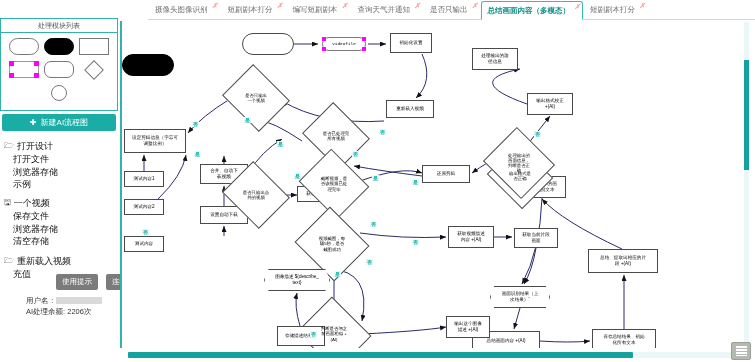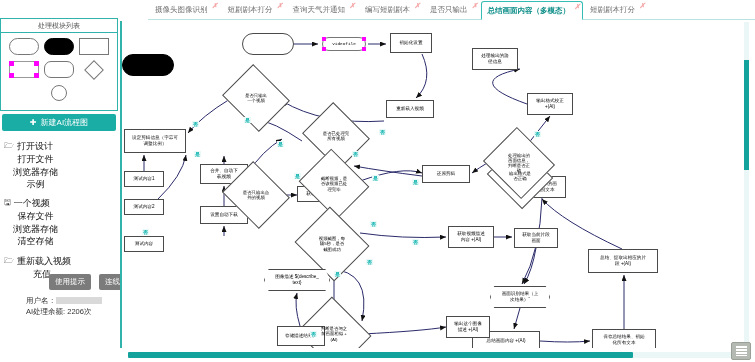--- a/index.html
+++ b/index.html
@@ -92,27 +92,27 @@
     position: absolute; left: 2px; top: 96px;
     width: 114px; height: 17px;
     background: #1aada5; color: #fff;
     font-size: 8px; display: flex; align-items: center; justify-content: center;
     border-radius: 2px; gap: 4px; cursor: pointer;
   }
 
   .menu-group { position: absolute; left: 4px; font-size: 8.5px; color: #111; }
   .menu-head { display:flex; align-items:center; gap:3px; font-size: 9px; }
   .menu-head .ico { font-size: 8px; color:#333; }
-  .menu-sub { margin-left: 9px; line-height: 12.5px; font-size: 9px; text-align: center; }
+  .menu-sub { margin-left: 9px; line-height: 12.5px; font-size: 9px; }
 
   #mg-open  { top: 121px; }
   #mg-save  { top: 178px; }
   #mg-asst  { top: 236px; }
 
-  #btn-row { position: absolute; left: 15px; top: 256px; display:flex; gap: 8px; padding-left: 34px; }
+  #btn-row { position: absolute; left: 22px; top: 256px; display:flex; gap: 8px; padding-left: 34px; }
   .gbtn {
     background: #7b7b7b; color: #fff; font-size: 7.5px;
     padding: 3px 6px; border-radius: 2px; cursor: pointer; white-space: nowrap;
   }
   #user-info { position: absolute; left: 26px; top: 277px; font-size: 7.5px; color: #333; line-height: 11px; }
   #user-redact { display:inline-block; width: 46px; height: 7px; background: #d9d9d9; vertical-align: -1px; }
 
   
   #canvas {
     position: absolute; left: 120px; top: 21px;
@@ -166,25 +166,25 @@
   <div id="tabbar">
       <div class="tab">
         <span>摄像头图像识别</span>
         <span class="tab-close">✗</span>
       </div>
       <div class="tab">
         <span>短剧剧本打分</span>
         <span class="tab-close">✗</span>
       </div>
       <div class="tab">
+        <span>编写短剧剧本</span>
+        <span class="tab-close">✗</span>
+      </div>
+      <div class="tab">
         <span>查询天气并通知</span>
-        <span class="tab-close">✗</span>
-      </div>
-      <div class="tab">
-        <span>编写短剧剧本</span>
         <span class="tab-close">✗</span>
       </div>
       <div class="tab">
         <span>是否只输出</span>
         <span class="tab-close">✗</span>
       </div>
       <div class="tab active">
         <span>总结画面内容（多模态）</span>
         <span class="tab-close">✗</span>
       </div>

